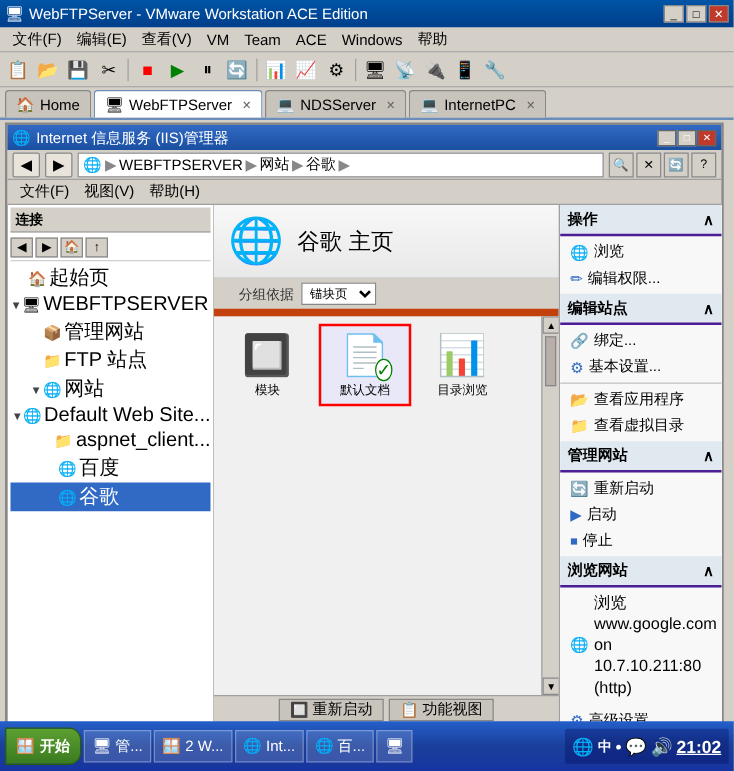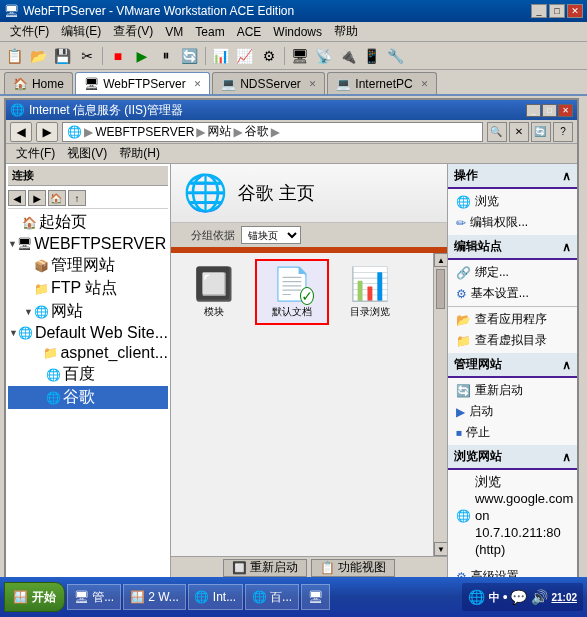--- a/index.html
+++ b/index.html
@@ -371,21 +371,21 @@
     .taskbar-tray {
       display: flex;
       align-items: center;
       gap: 3px;
       background: rgba(0,0,80,0.3);
       height: 28px;
       padding: 0 6px;
       border-radius: 2px;
     }
     .tray-icon { font-size: 14px; color: white; }
-    .tray-time { color: white; font-size: 10px; font-weight: bold; text-decoration: underline; }
+    .tray-time { color: white; font-size: 14px; font-weight: bold; text-decoration: underline; }
 
     
     ::-webkit-scrollbar { width: 14px; }
     ::-webkit-scrollbar-track { background: #d4d0c8; }
     ::-webkit-scrollbar-thumb { background: #b0a898; border: 2px solid #d4d0c8; }
 
     .content-area-with-scrollbar {
       display: flex;
       flex: 1;
       overflow: hidden;

